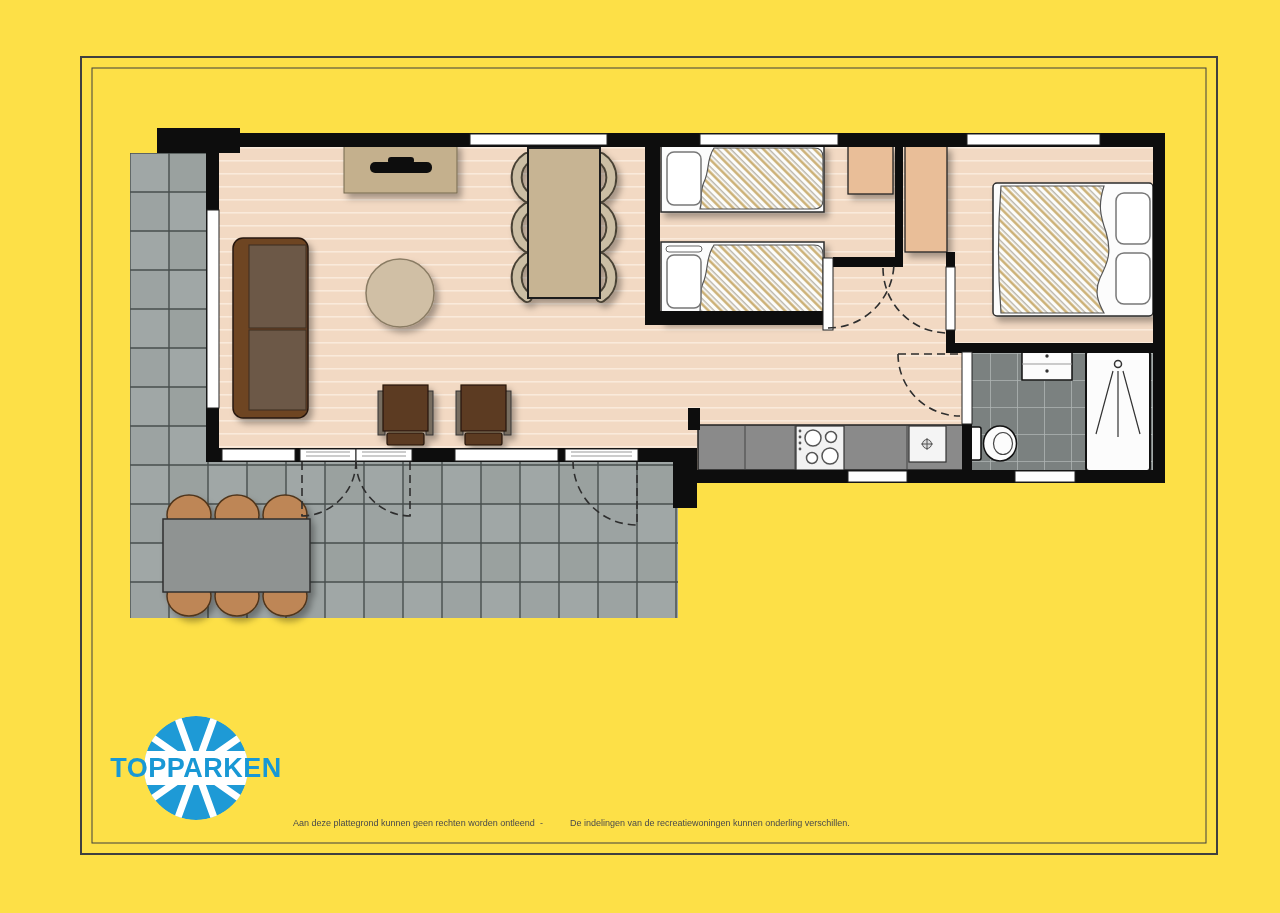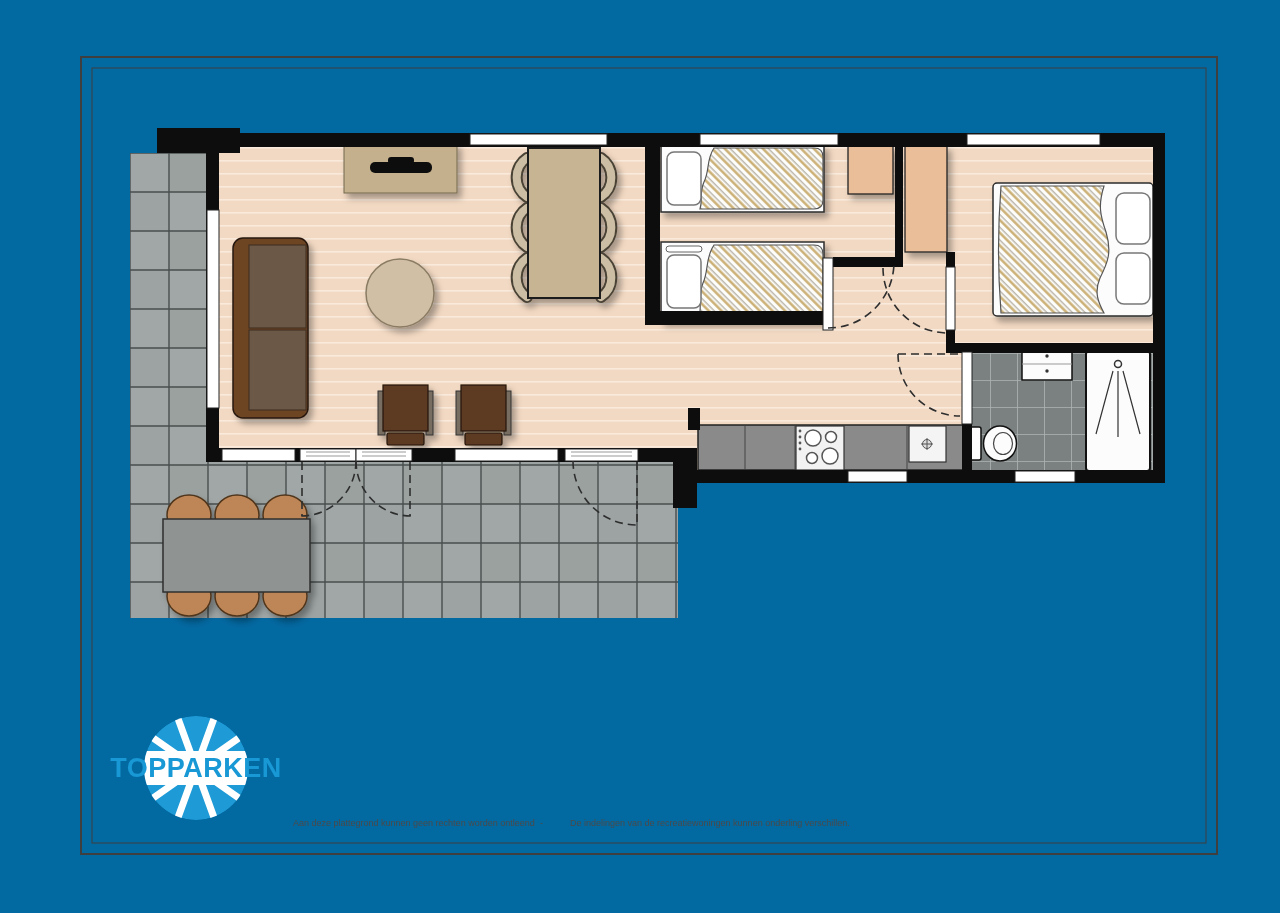--- a/index.html
+++ b/index.html
@@ -1,16 +1,16 @@
 <!DOCTYPE html>
 <html><head>
 <meta charset="utf-8">
 <style>
   html,body{margin:0;padding:0;background:#ffffff;}
-  .page{position:relative;width:1280px;height:913px;background:#0369a1;overflow:hidden;
+  .page{position:relative;width:1280px;height:913px;background:#fde047;overflow:hidden;
         font-family:"Liberation Sans", sans-serif;}
   svg text{font-family:"Liberation Sans", sans-serif;}
   .plan{position:absolute;left:0;top:0;}
 </style>
 </head>
 <body>
 
 <div class="page">
 <svg class="plan" width="1280" height="913" viewBox="0 0 1280 913">
 

